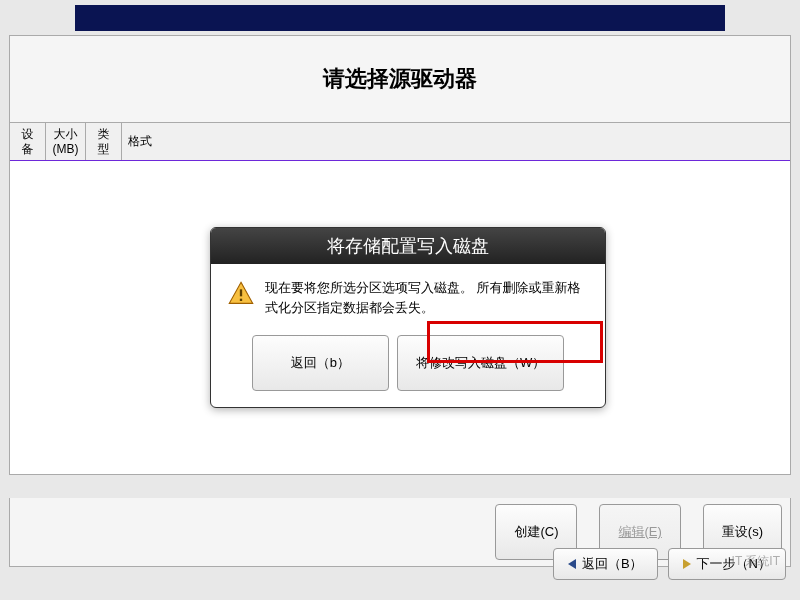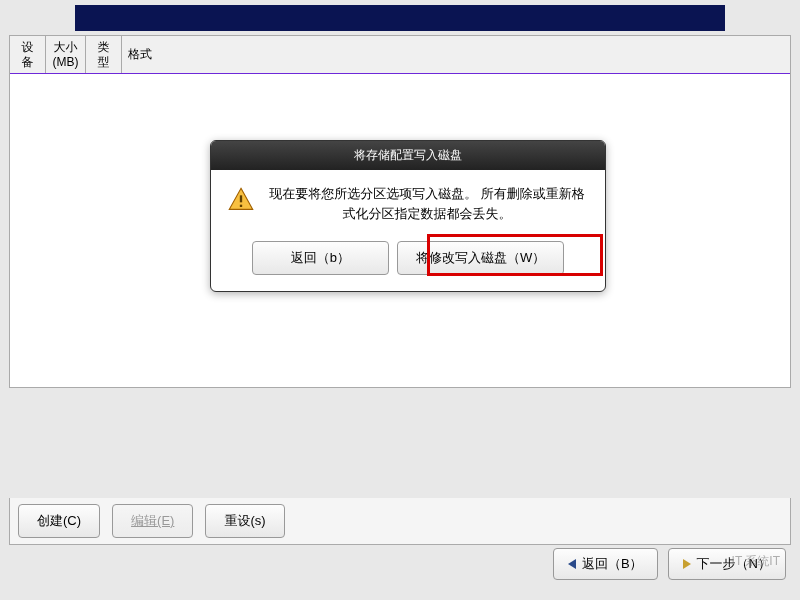--- a/index.html
+++ b/index.html
@@ -61,27 +61,26 @@
       border: 1px solid #333;
       border-radius: 6px;
       box-shadow: 0 2px 8px rgba(0,0,0,0.3);
       overflow: hidden;
     }
     .dialog-titlebar {
       background: linear-gradient(#444, #222);
       color: #fff;
       text-align: center;
       padding: 6px;
-      font-size: 12px;
+      font-size: 18px;
     }
     .dialog-body {
       display: flex;
       padding: 14px 16px 8px 16px;
       gap: 10px;
-      text-align: center;
     }
     .warning-icon {
       width: 28px;
       height: 28px;
       flex-shrink: 0;
       margin-top: 2px;
     }
     .dialog-text {
       font-size: 13px;
       line-height: 1.5;
@@ -89,38 +88,38 @@
     .dialog-buttons {
       display: flex;
       justify-content: center;
       gap: 8px;
       padding: 10px 16px 16px 16px;
     }
     .btn {
       background: linear-gradient(#fdfdfd, #e8e8e8);
       border: 1px solid #999;
       border-radius: 4px;
-      padding: 7px 18px;
+      padding: 18px 18px;
       font-size: 13px;
       cursor: pointer;
       white-space: nowrap;
     }
     .highlight-box {
       position: absolute;
       border: 3px solid #d80000;
       pointer-events: none;
     }
     .bottom-row1 {
       position: absolute;
       left: 9px;
       right: 9px;
       top: 498px;
       display: flex;
-      justify-content: flex-start;
-      gap: 12px;
+      justify-content: flex-end;
+      gap: 22px;
       padding: 6px 8px;
       border: 1px solid #aaa;
       border-top: none;
       background: #f5f5f5;
     }
     .bottom-row2 {
       position: absolute;
       right: 14px;
       top: 548px;
       display: flex;
@@ -163,20 +162,23 @@
       color: #666;
       pointer-events: none;
     }
   </style>
 </head>
 <body>
 
 <div class="top-bar"></div>
 
 <div class="main-container">
+  <div class="title-section">
+    <div class="page-title">请选择源驱动器</div>
+  </div>
   <div class="table-header">
     <div class="th" style="width:36px">设备</div>
     <div class="th" style="width:40px">大小 (MB)</div>
     <div class="th" style="width:36px">类型</div>
     <div class="th" style="width:36px">格式</div>
   </div>
   <div class="content-area">
 
     <div class="dialog">
       <div class="dialog-titlebar">将存储配置写入磁盘</div>

